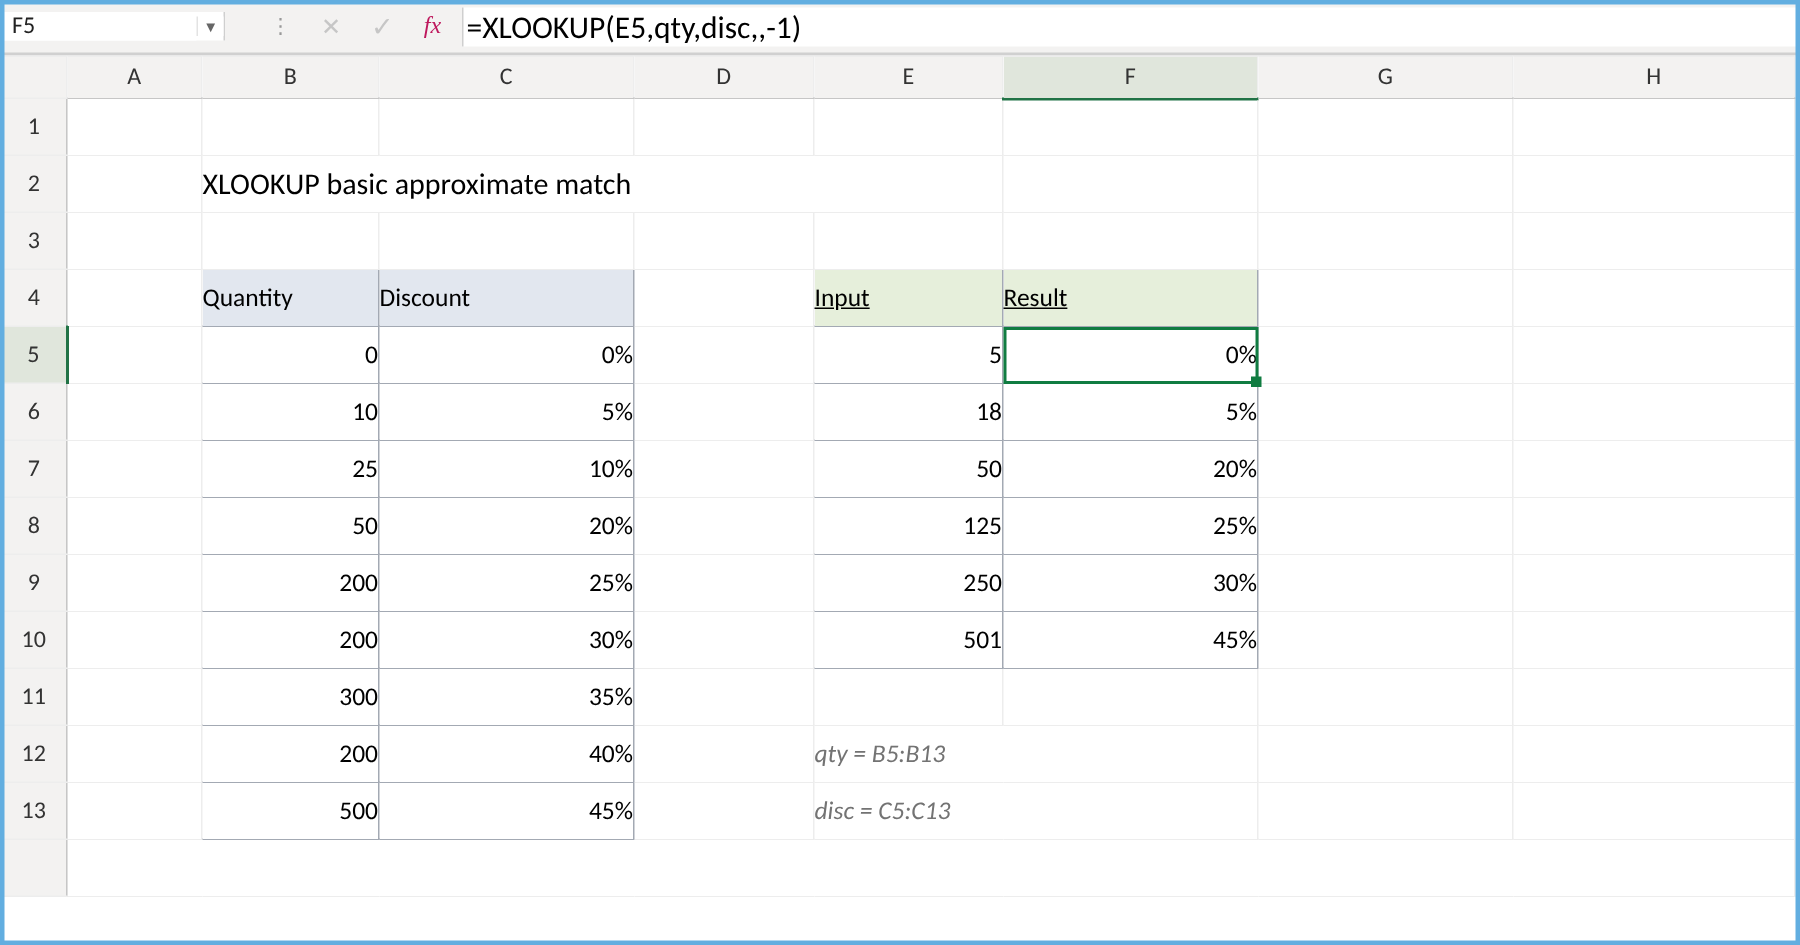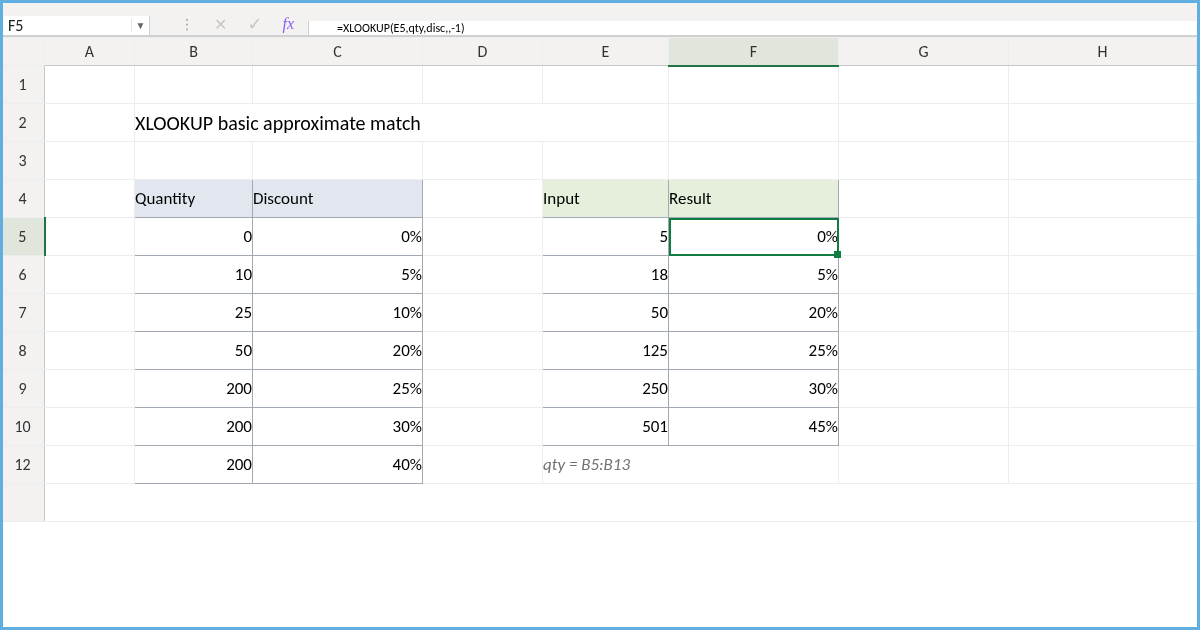--- a/index.html
+++ b/index.html
@@ -13,21 +13,21 @@
     overflow: hidden;
     position: relative;
   }
 
   
   .formula-bar {
     height: 36px;
     background: #f3f2f1;
     border-bottom: 1px solid #d0d0d0;
     display: flex;
-    align-items: flex-end;
+    align-items: center;
     position: relative;
   }
   .name-box {
     width: 150px;
     border-right: 1px solid #cfcfcf;
     display: flex;
     align-items: center;
     background: #fff;
     position: relative;
   }
@@ -55,28 +55,28 @@
   .fb-icons {
     display: flex;
     align-items: center;
     gap: 20px;
     padding: 0 10px 0 30px;
     color: #bbb;
   }
   .fb-icons .dots { color:#999; font-size:14px; }
   .fb-icons .x { font-size:16px; color:#c6c6c6; font-weight:300;}
   .fb-icons .chk { font-size:18px; color:#c6c6c6; }
-  .fb-icons .fx { font-style: italic; font-family: "Times New Roman", serif; color:#8b5cf6; font-size:16px;}
+  .fb-icons .fx { font-style: italic; font-family: "Times New Roman", serif; color:#be185d; font-size:16px;}
   .formula-input {
     flex: 1;
     background: #fff;
     display: flex;
     align-items: center;
-    padding: 0 28px;
-    font-size: 12px;
+    padding: 0 2px;
+    font-size: 21px;
     color: #000;
     border-left: 1px solid #cfcfcf;
     margin-left: 4px;
   }
 
   
   .grid-wrap {
     position: relative;
     width: 1200px;
     height: 594px;
@@ -137,21 +137,21 @@
   .cB { width: 118px; }
   .cC { width: 170px; }
   .cD { width: 120px; }
   .cE { width: 126px; }
   .cF { width: 170px; }
   .cG { width: 170px; }
   .cH { width: 188px; }
 
   
   .thdr1 { background: #e2e7ef; border: 1px solid #a3a9b3 !important; margin-top: 24px; }
-  .thdr2 { background: #e6efdb; border: 1px solid #a3a9b3 !important; }
+  .thdr2 { background: #e6efdb; border: 1px solid #a3a9b3 !important; text-decoration: underline; }
   .tcell { border: 1px solid #a3a9b3 !important; background:#fff; }
   .title-cell { font-weight: bold; font-size: 20px; color:#000;margin-top:24px; }
   .note-cell { font-style: italic; color:#737373; font-family: "Calibri", Arial; }
 
   
   .active-cell-outline {
     position: absolute;
     border: 2px solid #107c41;
     pointer-events: none;
     z-index: 5;
@@ -323,32 +323,53 @@
     <td class="cell"></td>
     <td class="cell tcell right">200</td>
     <td class="cell tcell right">30%</td>
     <td class="cell"></td>
     <td class="cell tcell right">501</td>
     <td class="cell tcell right">45%</td>
     <td class="cell"></td>
     <td class="cell"></td>
   </tr>
 
+  <tr>
+    <th class="rowhdr">11</th>
+    <td class="cell"></td>
+    <td class="cell tcell right">300</td>
+    <td class="cell tcell right">35%</td>
+    <td class="cell"></td>
+    <td class="cell"></td>
+    <td class="cell"></td>
+    <td class="cell"></td>
+    <td class="cell"></td>
+  </tr>
 
   <tr>
     <th class="rowhdr">12</th>
     <td class="cell"></td>
     <td class="cell tcell right">200</td>
     <td class="cell tcell right">40%</td>
     <td class="cell"></td>
     <td class="cell note-cell" colspan="2">qty = B5:B13</td>
     <td class="cell"></td>
     <td class="cell"></td>
   </tr>
 
+  <tr>
+    <th class="rowhdr">13</th>
+    <td class="cell"></td>
+    <td class="cell tcell right">500</td>
+    <td class="cell tcell right">45%</td>
+    <td class="cell"></td>
+    <td class="cell note-cell" colspan="2">disc = C5:C13</td>
+    <td class="cell"></td>
+    <td class="cell"></td>
+  </tr>
 
 
   <tr>
     <th class="rowhdr"></th>
     <td class="cell" colspan="8"></td>
   </tr>
 </tbody>
     </table>
 
 <div class="active-cell-outline" style="left:669px; top:181px; width:170px; height:38px;">

